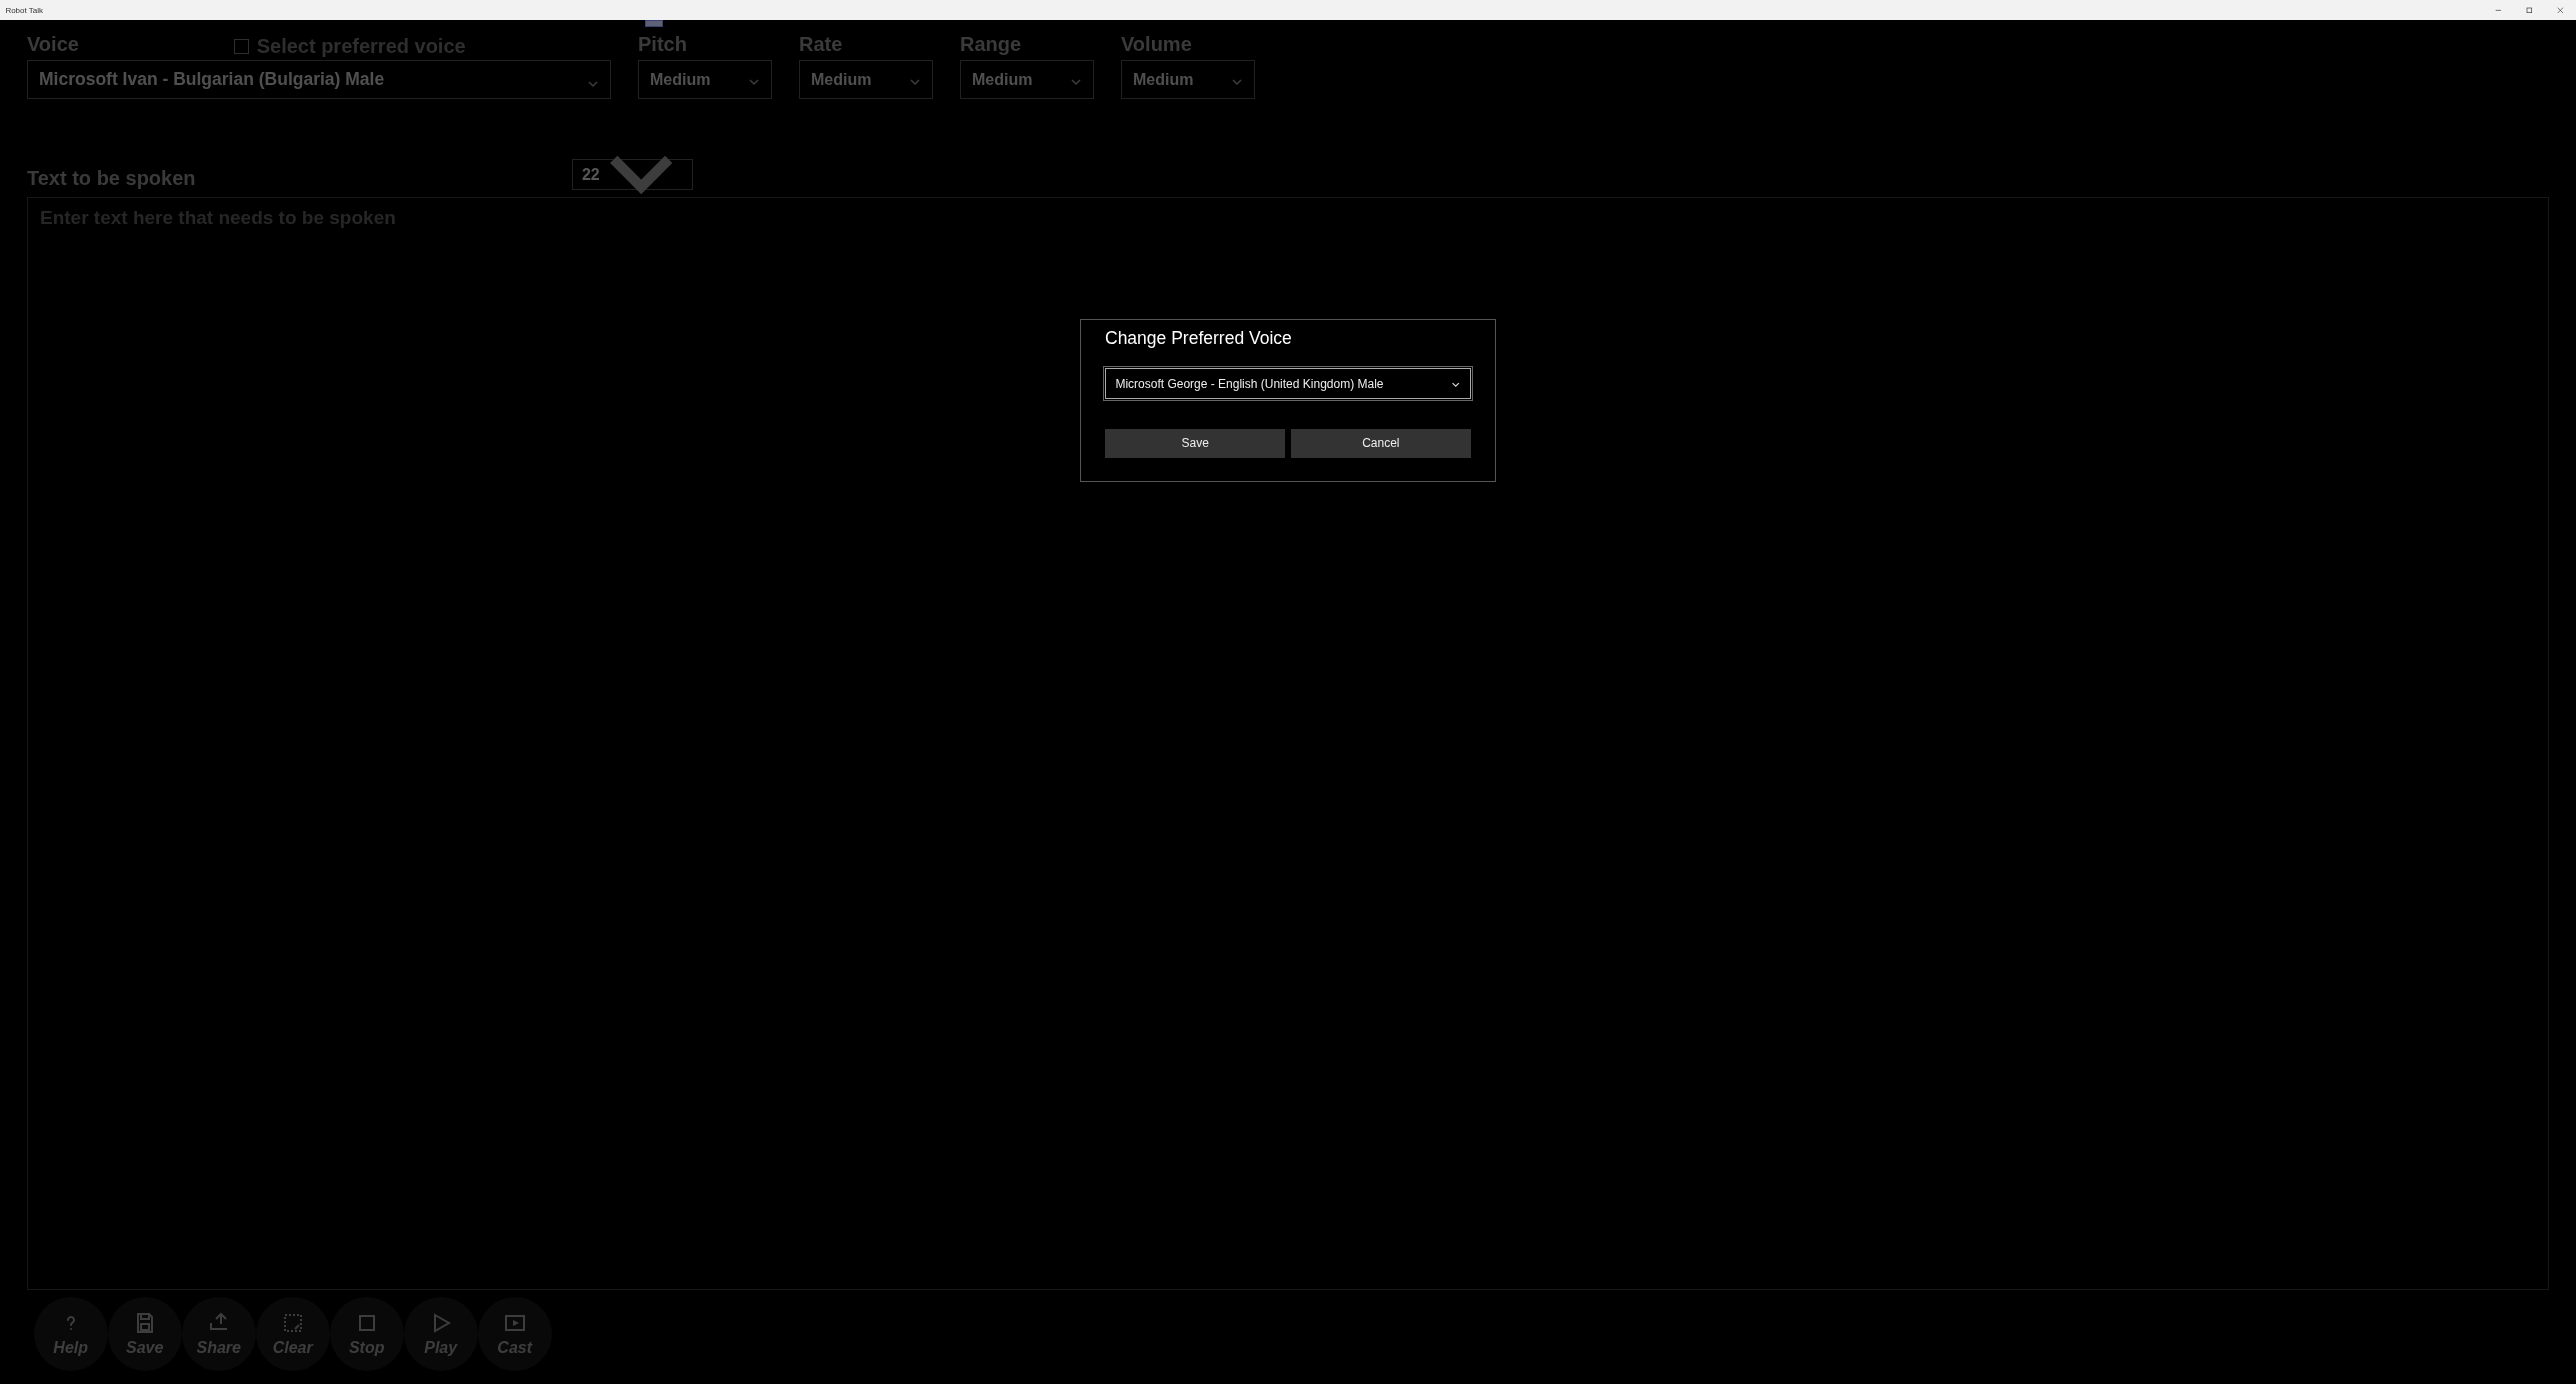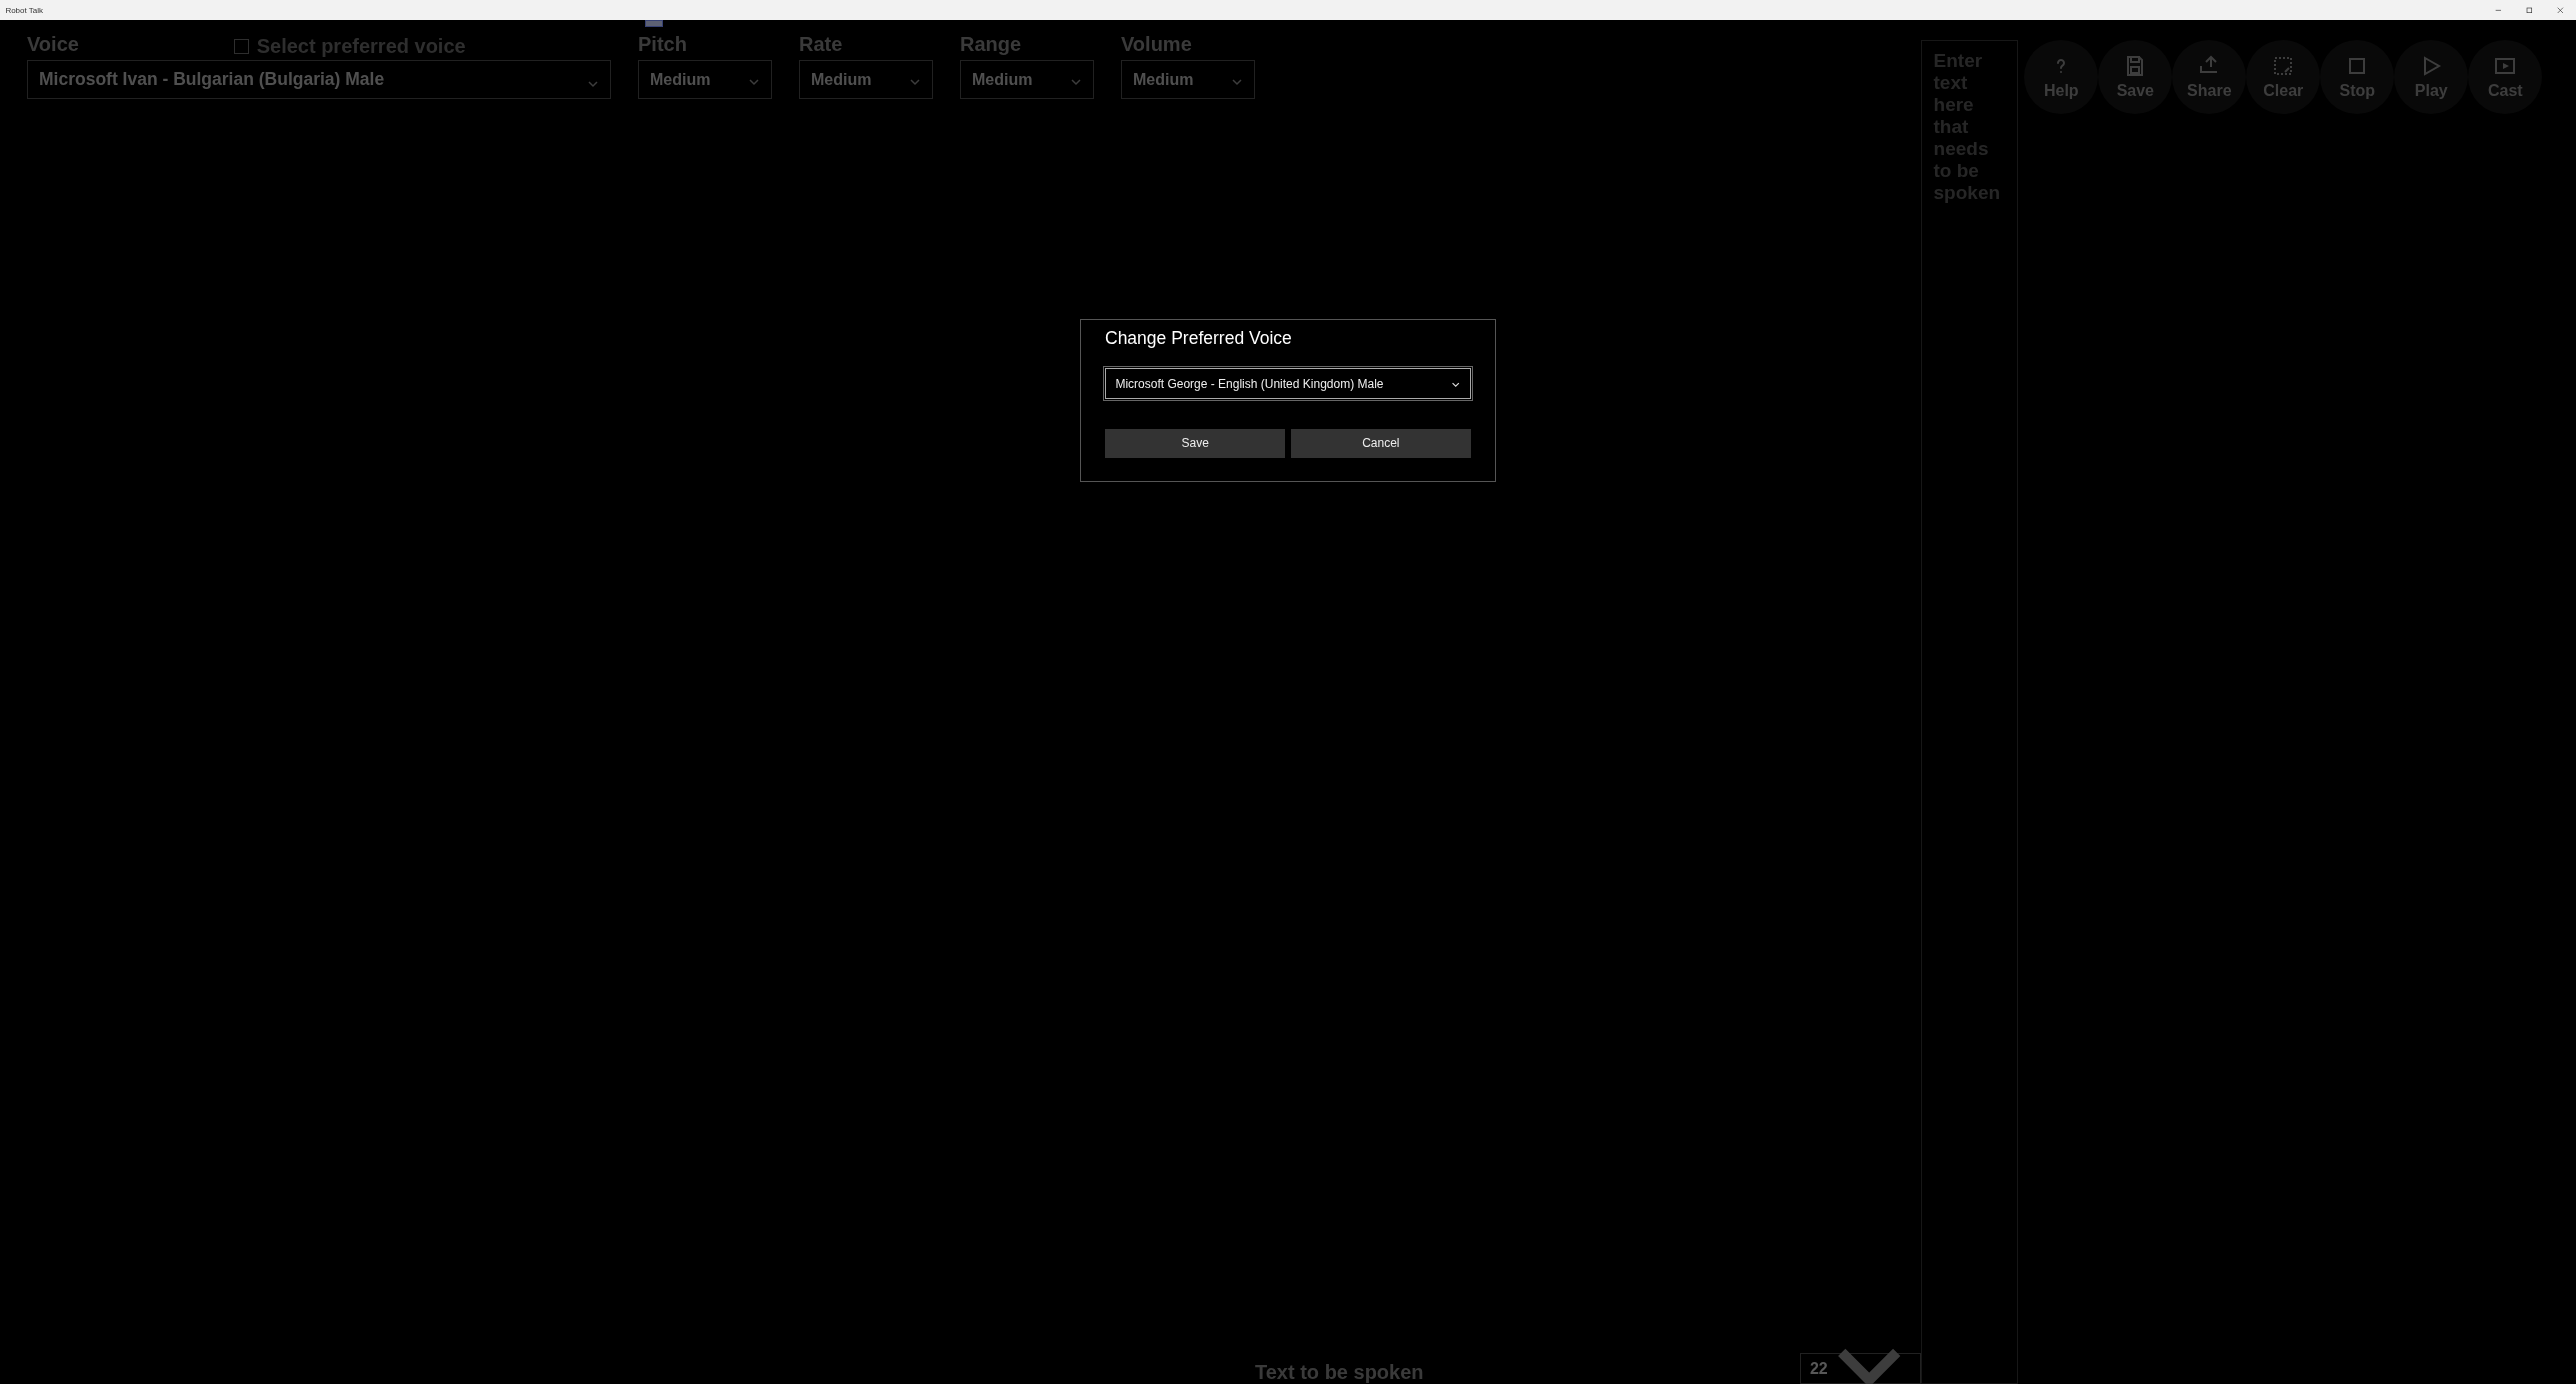--- a/index.html
+++ b/index.html
@@ -42,21 +42,21 @@
   .titlebar .win-btn svg { width: 6.7px; height: 6.7px; }
 
   
   .app {
     position: relative;
     width: 100%;
     height: calc(100% - 20px);
     background: #000;
     padding: 13.4px 27px 0 27px;
     display: flex;
-    flex-direction: row;
+    flex-direction: column;
   }
   .dim-overlay {
     position: absolute;
     inset: 0;
     background: rgba(0,0,0,0.55);
     z-index: 5;
     pointer-events: none;
   }
   .row-top {
     display: flex;
@@ -153,22 +153,23 @@
     font-size: 19px;
     font-weight: 700;
     min-height: 376px;
   }
 
   
   .bottom-bar {
     height: 94px;
     display: flex;
     align-items: center;
-    justify-content: center;
+    justify-content: flex-start;
     padding: 0 6.7px 6.7px 6.7px;
+    font-style: italic;
   }
   .circle-btn {
     width: 74px;
     height: 74px;
     border-radius: 50%;
     background: #141414;
     display: flex;
     flex-direction: column;
     align-items: center;
     justify-content: center;

